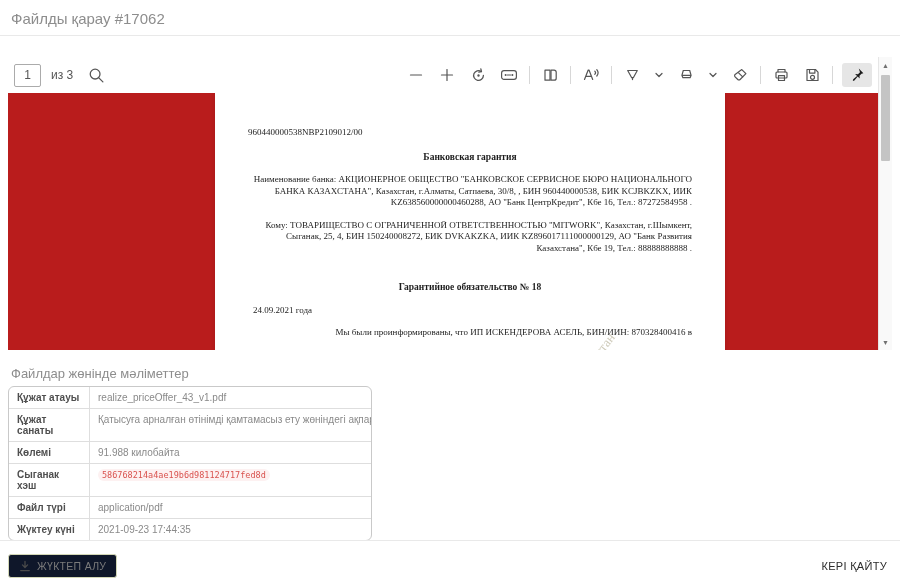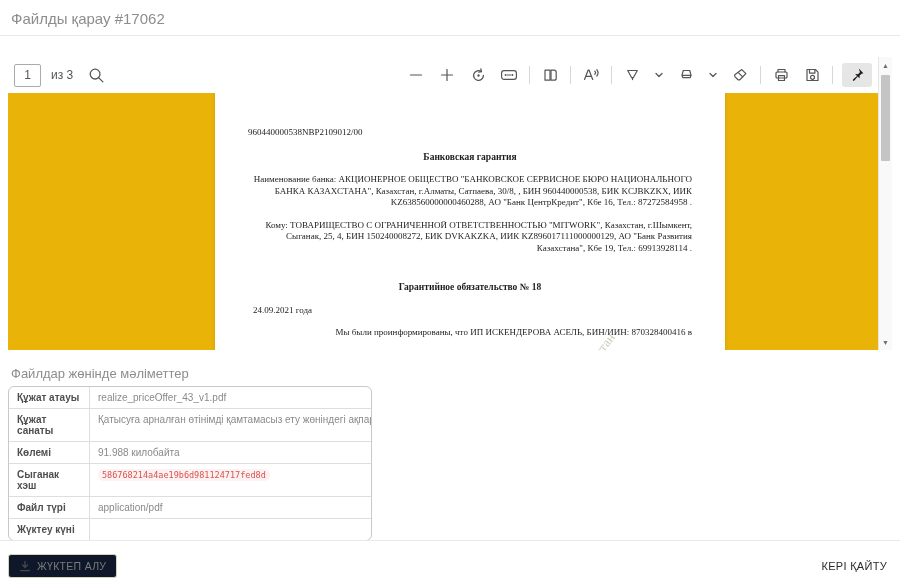--- a/index.html
+++ b/index.html
@@ -20,21 +20,21 @@
   .page-count { font-size:12px; color:#555; margin:0 12px 0 10px; }
   .tb-right { margin-left:auto; display:flex; align-items:center; gap:9px; }
   .tb-btn { display:flex; align-items:center; justify-content:center; width:22px; height:24px;
             background:transparent; border:none; cursor:pointer; padding:0; }
   .tb-btn svg { display:block; }
   .tb-sep { width:1px; height:18px; background:#d7d7d7; }
   .tb-chev { width:14px; }
   .pin-btn { background:#e6e6e6; border-radius:3px; width:30px; }
   .icon-stroke { stroke:#555; fill:none; stroke-width:1.2; stroke-linecap:round; stroke-linejoin:round; }
 
-  .canvas { position:absolute; left:0; right:14px; top:36px; bottom:0; background:#eab308; overflow:hidden; }
+  .canvas { position:absolute; left:0; right:14px; top:36px; bottom:0; background:#b91c1c; overflow:hidden; }
   .pdf-page { position:absolute; left:207px; top:0; width:510px; height:420px; background:#fff;
               box-shadow:0 0 4px rgba(0,0,0,.12); padding:34px 33px 0 33px;
               font-family:"Liberation Serif", serif; font-size:9px; line-height:11.5px; color:#1c1c1c; }
   .doc-code { margin-bottom:13px; }
   .doc-h { text-align:center; font-weight:bold; margin-bottom:11px; font-size:9.5px; }
   .doc-p { margin-bottom:11px; text-align:right; }
   .doc-gap { height:17px; }
   .doc-date { margin-bottom:11px; padding-left:5px; }
   .watermark { position:absolute; left:322px; top:230px; width:160px; transform:rotate(-52deg);
                transform-origin:center; color:rgba(165,158,128,.55); font-size:13px;
@@ -178,21 +178,21 @@
         </svg>
       </button>
     </div>
   </div>
 
   <div class="canvas">
     <div class="pdf-page">
       <div class="doc-code">960440000538NBP2109012/00</div>
       <div class="doc-h">Банковская гарантия</div>
       <div class="doc-p">Наименование банка: АКЦИОНЕРНОЕ ОБЩЕСТВО "БАНКОВСКОЕ СЕРВИСНОЕ БЮРО НАЦИОНАЛЬНОГО БАНКА КАЗАХСТАНА", Казахстан, г.Алматы, Сатпаева, 30/8, , БИН 960440000538, БИК KCJBKZKX, ИИК KZ638560000000460288, АО "Банк ЦентрКредит", Кбе 16, Тел.: 87272584958 .</div>
-      <div class="doc-p">Кому: ТОВАРИЩЕСТВО С ОГРАНИЧЕННОЙ ОТВЕТСТВЕННОСТЬЮ "MITWORK", Казахстан, г.Шымкент, Сыганак, 25, 4, БИН 150240008272, БИК DVKAKZKA, ИИК KZ896017111000000129, АО "Банк Развития Казахстана", Кбе 19, Тел.: 69913928114 .</div>
+      <div class="doc-p">Кому: ТОВАРИЩЕСТВО С ОГРАНИЧЕННОЙ ОТВЕТСТВЕННОСТЬЮ "MITWORK", Казахстан, г.Шымкент, Сыганак, 25, 4, БИН 150240008272, БИК DVKAKZKA, ИИК KZ896017111000000129, АО "Банк Развития Казахстана", Кбе 19, Тел.: 88888888888 .</div>
       <div class="doc-gap"></div>
       <div class="doc-h">Гарантийное обязательство № 18</div>
       <div class="doc-date">24.09.2021 года</div>
       <div class="doc-p">Мы были проинформированы, что ИП ИСКЕНДЕРОВА АСЕЛЬ, БИН/ИИН: 870328400416 в</div>
       <div class="watermark">ки Казахстан</div>
     </div>
   </div>
 
   <div class="scrollbar">
     <div class="sb-arrow sb-up">▲</div>
@@ -219,20 +219,21 @@
   <div class="info-row">
     <div class="info-label">Сыганак хэш</div>
     <div class="info-value"><span class="hash">586768214a4ae19b6d981124717fed8d</span></div>
   </div>
   <div class="info-row">
     <div class="info-label">Файл түрі</div>
     <div class="info-value">application/pdf</div>
   </div>
   <div class="info-row">
     <div class="info-label">Жүктеу күні</div>
+    <div class="info-value">2021-09-23 17:44:35</div>
   </div>
 </div>
 
 <div class="rule rule-bottom"></div>
 
 <button class="download-btn">
   <span style="display:flex;">
     <svg width="12" height="12" viewBox="0 0 14 14" style="stroke:#4a4a4a;fill:none;stroke-width:1.5;stroke-linecap:round;stroke-linejoin:round;">
       <path d="M7 1.5v7M4 5.7l3 3 3-3M2 12.3h10"></path>
     </svg>

